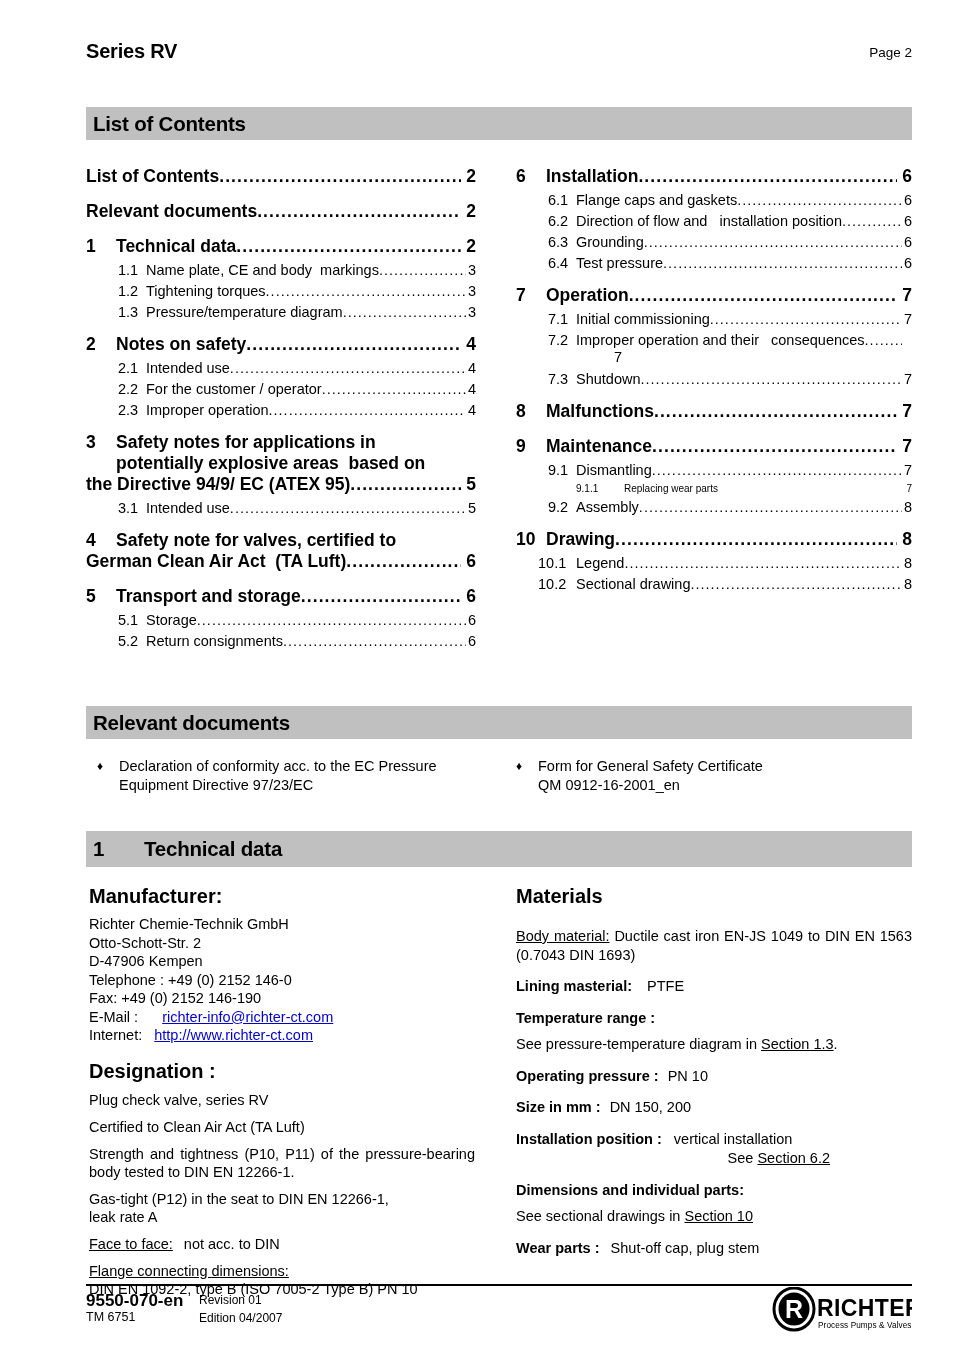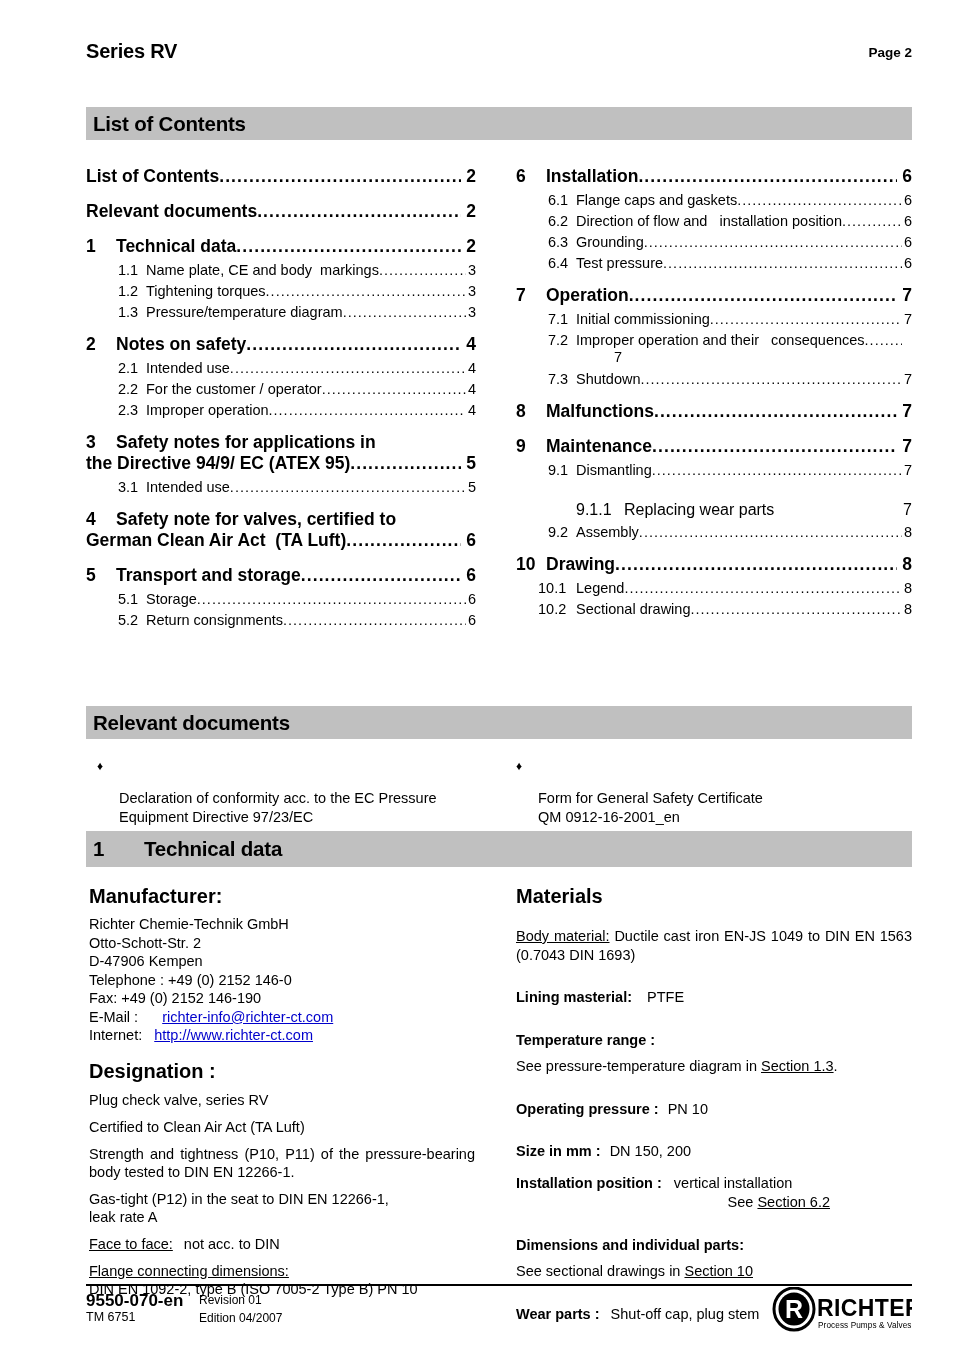--- a/index.html
+++ b/index.html
@@ -35,21 +35,21 @@
     position: absolute;
     left: 0; top: 0;
     font-size: 20px;
     font-weight: bold;
     letter-spacing: -0.2px;
   }
   .doc-header .page-number {
     position: absolute;
     right: 0; top: 5px;
     font-size: 13.5px;
-    font-weight: bold;
+    font-weight: normal;
   }
 
   
   .bar {
     position: absolute;
     left: 86px;
     width: 826px;
     background: #c0c0c0;
     box-sizing: border-box;
   }
@@ -139,54 +139,54 @@
   .lvl1.wrap .wrapline .pad { width: 30px; flex: 0 0 auto; }
 
   
   .lvl2 { font-size: 14.5px; font-weight: normal; margin-top: 5px; }
   .lvl2 .toc-num { width: 28px; margin-left: 32px; }
   .lvl2 .toc-dots { letter-spacing: 1.0px; }
   .lvl2 .toc-pg { min-width: 10px; }
   .lvl2.wide .toc-num { width: 38px; margin-left: 22px; }
 
   
-  .lvl3 { font-size: 16px; font-weight: normal; margin-top: 23px; }
+  .lvl3 { font-size: 10px; font-weight: normal; margin-top: 5px; }
   .lvl3 .toc-num { width: 48px; margin-left: 60px; }
   .lvl3 .toc-dots { letter-spacing: 1.0px; }
   .lvl3 .toc-pg { min-width: 8px; }
 
   
   .toc-overflow-pg {
     font-size: 14.5px;
     margin-left: 98px;
     line-height: 1.25;
   }
 
   
   .reldoc-col { position: absolute; top: 757px; font-size: 14.5px; line-height: 1.32; }
   #reldoc-left  { left: 97px;  width: 400px; }
   #reldoc-right { left: 516px; width: 396px; }
   .bullet-item { display: flex; align-items: flex-start; }
   .bullet-glyph { flex: 0 0 auto; width: 22px; font-size: 12px; line-height: 1.55; }
-  .bullet-text { flex: 1 1 auto; margin-top: 32px; }
+  .bullet-text { flex: 1 1 auto; }
 
   
   .body-col { position: absolute; top: 883px; font-size: 14.5px; line-height: 1.30; }
   #body-left  { left: 89px;  width: 386px; }
   #body-right { left: 516px; width: 396px; }
 
   .h-bold { font-weight: bold; font-size: 20px; }
   .blk { margin-bottom: 0px; }
   .sp-before { margin-top: 13px; }
   .tight { line-height: 1.28; }
   .justify { text-align: justify; text-align-last: left; }
   .u { text-decoration: underline; }
   .link { color: #0000cc; text-decoration: underline; }
 
-  .kv { margin-top: 24px; }
+  .kv { margin-top: 13px; }
   .kv .k { font-weight: bold; }
   .kv .v { font-weight: normal; }
 
   .install-wrap { margin-top: 13px; display: flex; align-items: flex-start; }
   .install-wrap .k { font-weight: bold; flex: 0 0 auto; white-space: pre; }
   .install-wrap .vals { flex: 1 1 auto; }
   .install-wrap .vals .v1 { display: block; padding-left: 12px; }
   .install-wrap .vals .v2 { display: block; text-align: right; padding-right: 82px; }
 
   
@@ -320,20 +320,24 @@
           <span class="toc-num">2.3</span>
           <span class="toc-txt">Improper operation</span>
           <span class="toc-dots"> ........................................................................................................................</span>
           <span class="toc-pg">4</span>
         </div>
       </div>
       <div class="toc-entry lvl1 wrap">
         <div class="wrapline">
           <span class="toc-num">3</span>
           <span class="toc-txt">Safety notes for applications in</span>
+        </div>
+        <div class="wrapline">
+          <span class="pad"></span>
+          <span class="toc-txt">potentially explosive areas  based on</span>
         </div>
         <div class="toc-line">
           <span class="pad"></span>
           <span class="toc-txt">the Directive 94/9/ EC (ATEX 95)</span>
           <span class="toc-dots"> ..........................................................................................</span>
           <span class="toc-pg"> 5</span>
         </div>
       </div>
       <div class="toc-entry lvl2">
         <div class="toc-line">

